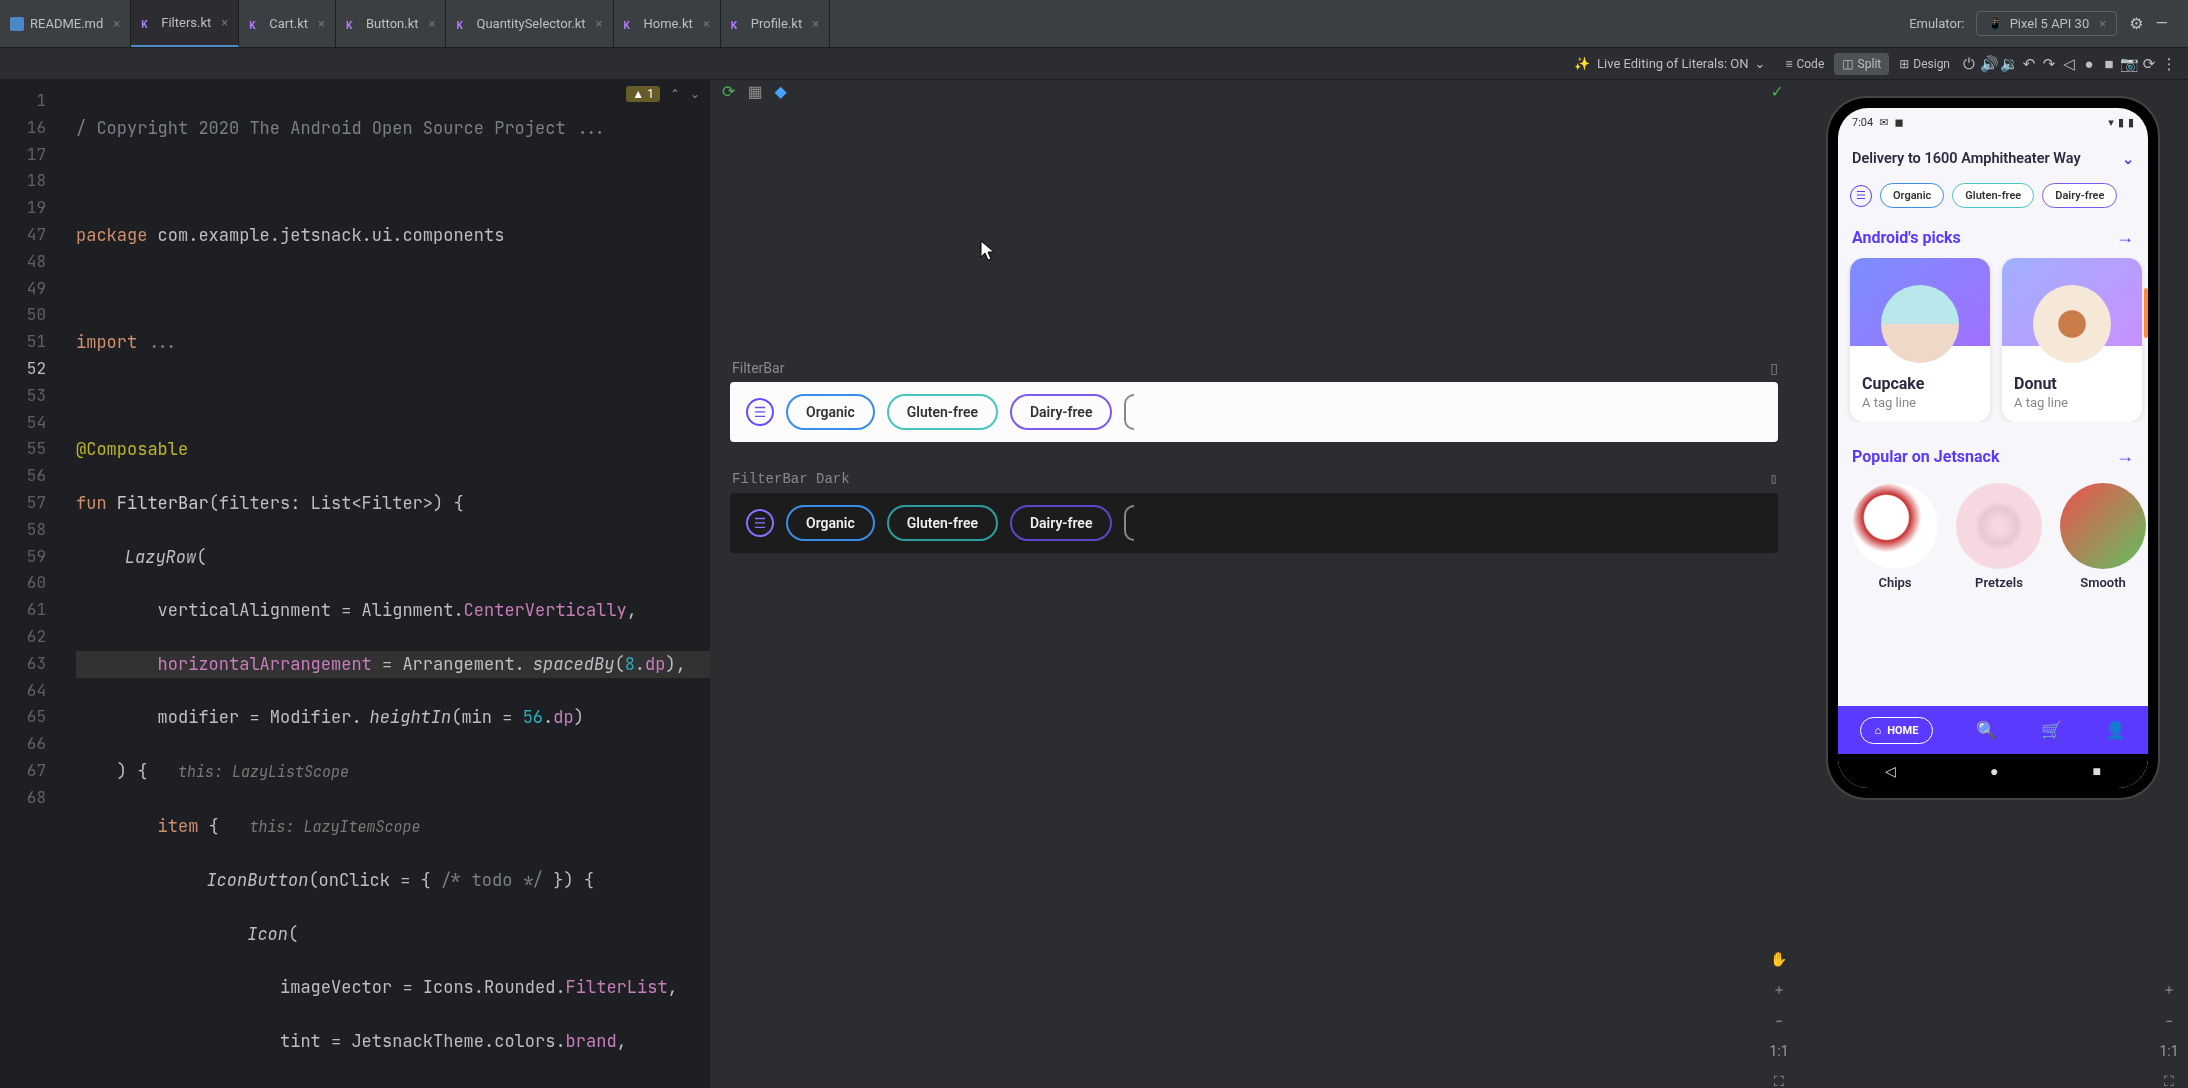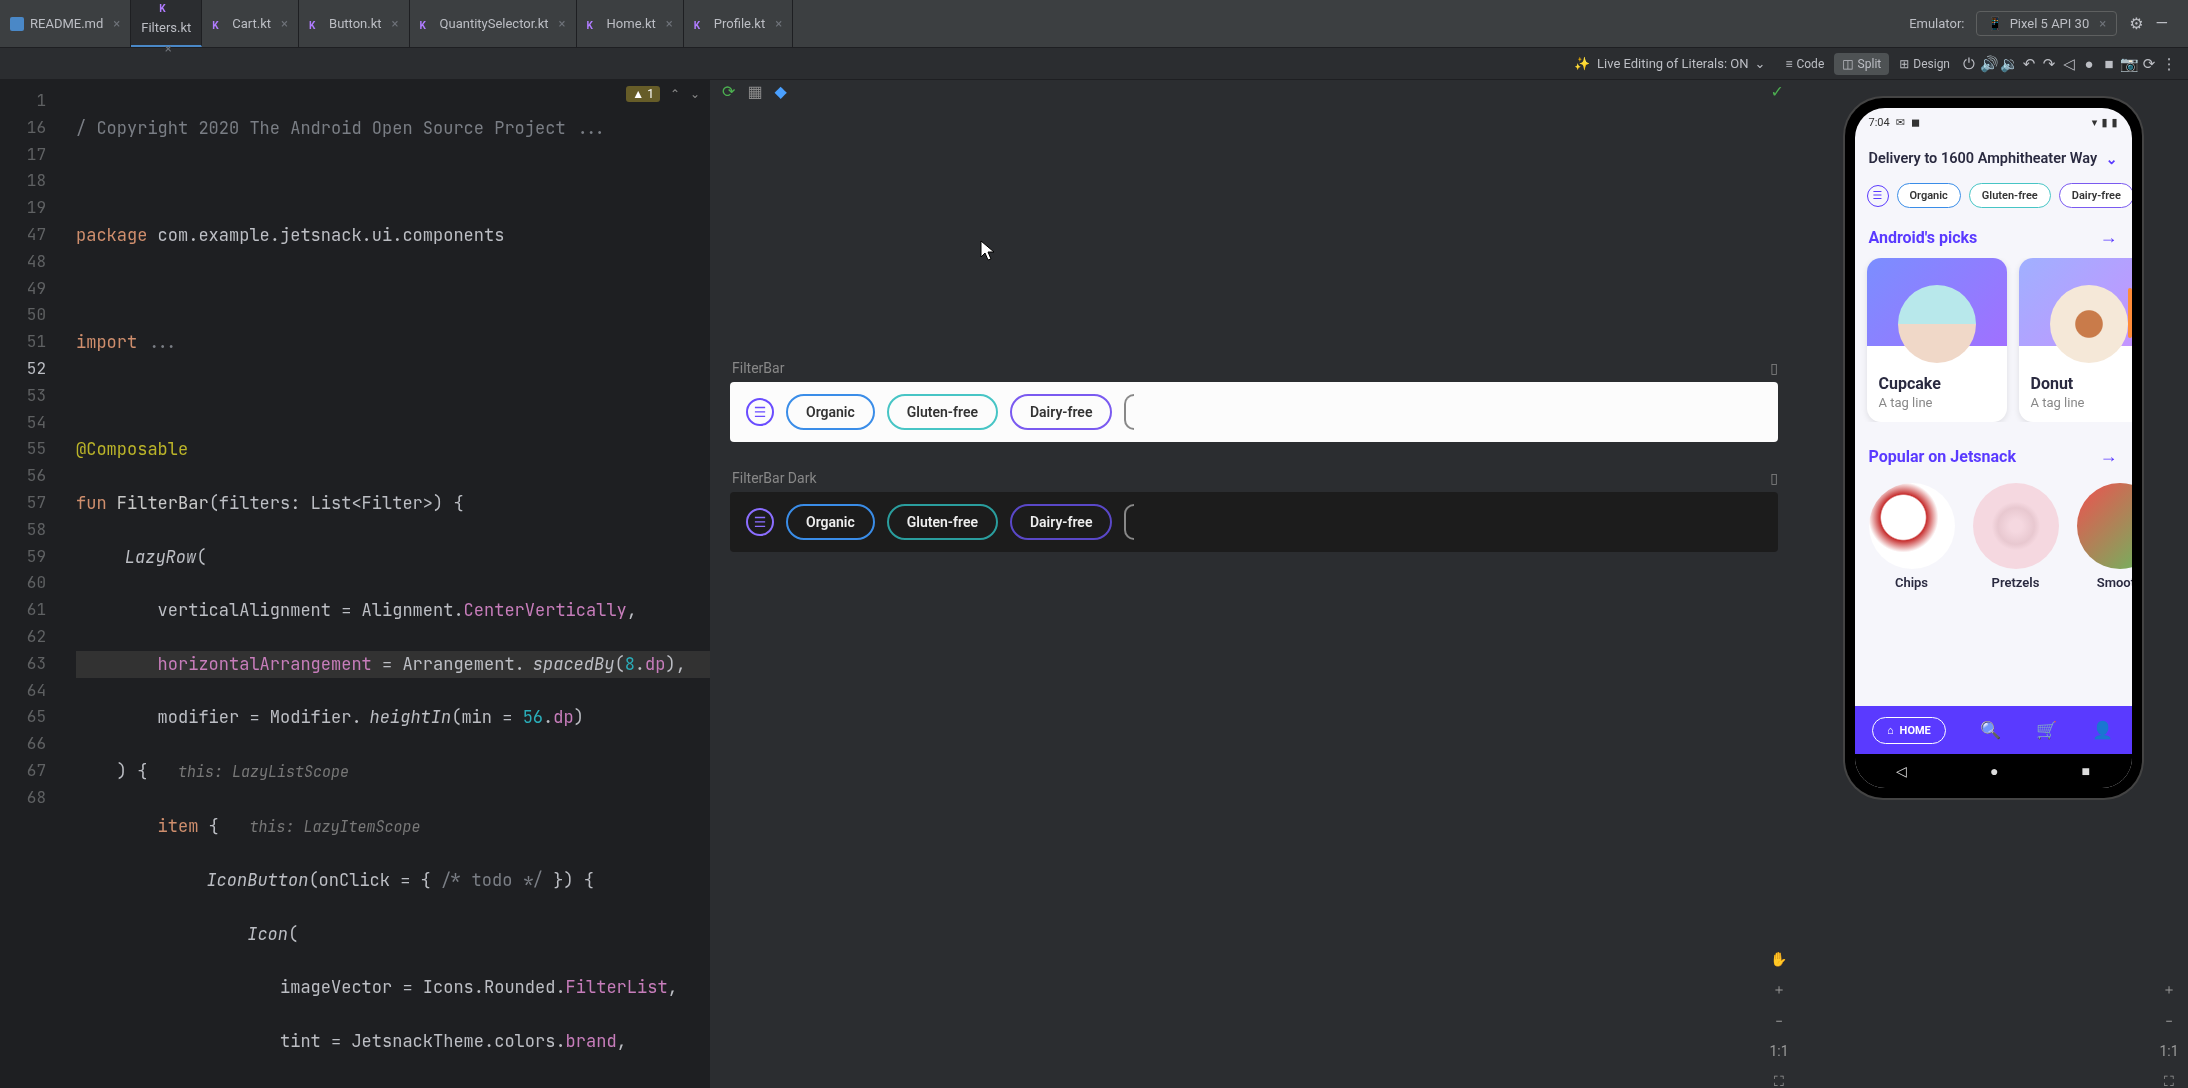--- a/index.html
+++ b/index.html
@@ -24,21 +24,21 @@
   display: flex;
   align-items: center;
   padding: 0 10px;
   height: 100%;
   gap: 6px;
   font-size: 13px;
   color: #bcbec4;
   border-right: 1px solid #1e1f22;
   cursor: pointer;
 }
-.file-tab.active { background: #2b2d30; border-bottom: 2px solid #4a88c7; flex-direction: column; }
+.file-tab.active { background: #2b2d30; border-bottom: 2px solid #4a88c7; }
 .file-icon { width: 14px; height: 14px; display: inline-block; }
 .file-icon.md { background: #4a88c7; border-radius: 2px; }
 .file-icon.kt::before { content: "K"; font-size: 10px; font-weight: bold; color: #b07cff; }
 .close-tab { color: #6f737a; margin-left: 4px; }
 
 .tabs-right {
   margin-left: auto;
   display: flex;
   align-items: center;
   gap: 12px;
@@ -229,21 +229,21 @@
   flex-direction: column;
   gap: 14px;
   align-items: center;
   color: #999;
   font-size: 14px;
 }
 .emulator-side-tools .tool { cursor: pointer; width: 22px; text-align: center; }
 
 
 .phone {
-  width: 297px;
+  width: 330px;
   height: 700px;
   background: #000;
   border-radius: 38px;
   padding: 10px;
   position: relative;
   box-shadow: 0 0 0 2px #444;
 }
 .phone-screen {
   width: 100%;
   height: 100%;
@@ -552,21 +552,21 @@
         <span class="device-frame-icon">▯</span>
       </div>
       <div class="filter-bar light">
         <div class="filter-tri-icon">☰</div>
         <div class="chip-preview organic">Organic</div>
         <div class="chip-preview gluten">Gluten-free</div>
         <div class="chip-preview dairy">Dairy-free</div>
         <div class="chip-cut"></div>
       </div>
 
-      <div class="preview-label" style="margin-top:28px;">
+      <div class="preview-label" style="margin-top:28px;font-family:Liberation Mono, monospace;">
         <span>FilterBar Dark</span>
         <span class="device-frame-icon">▯</span>
       </div>
       <div class="filter-bar dark">
         <div class="filter-tri-icon">☰</div>
         <div class="chip-preview organic">Organic</div>
         <div class="chip-preview gluten">Gluten-free</div>
         <div class="chip-preview dairy">Dairy-free</div>
         <div class="chip-cut"></div>
       </div>

